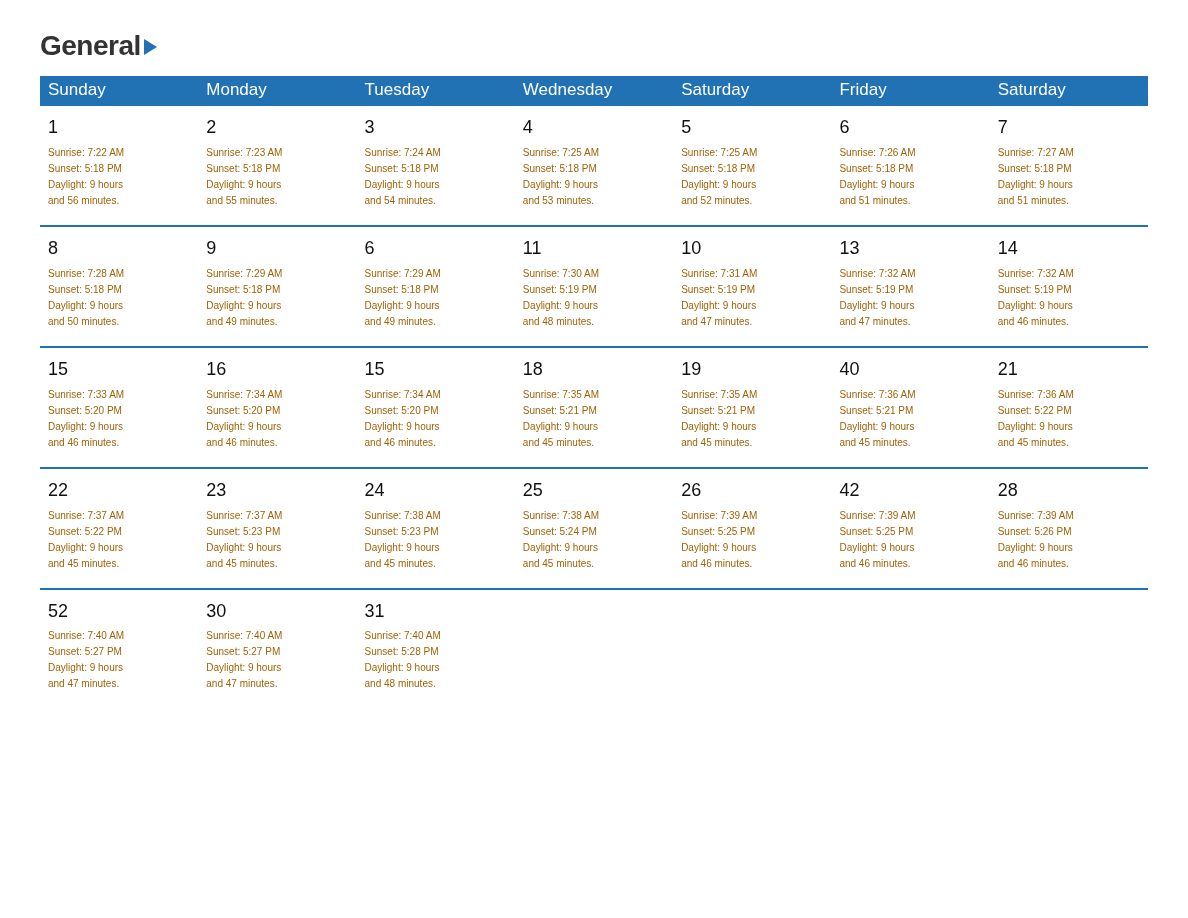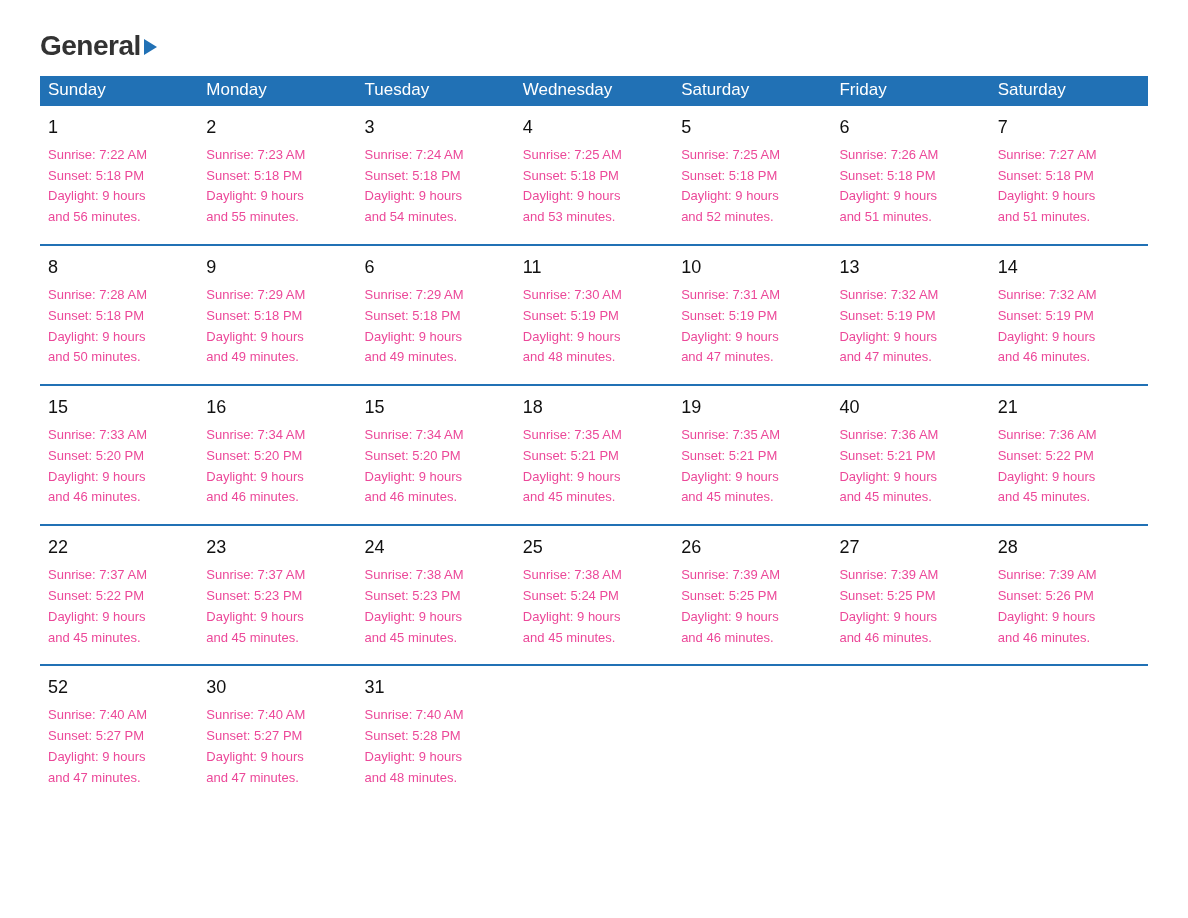--- a/index.html
+++ b/index.html
@@ -77,22 +77,22 @@
       border-right: none;
     }
     .day-num {
       font-size: 18px;
       font-weight: normal;
       display: block;
       margin-bottom: 3px;
       color: #111;
     }
     .day-info {
-      font-size: 13px;
-      color: #ec4899;
+      font-size: 10px;
+      color: #a16207;
       line-height: 1.6;
     }
   </style>
 </head>
 <body>
 
 <div class="header">
   <div class="logo">
     <div class="logo-general">General<span style="display:inline-block;width:0;height:0;border-top:8px solid transparent;border-bottom:8px solid transparent;border-left:13px solid #2171b5;margin-left:3px;vertical-align:middle;position:relative;top:-1px;"></span></div>
     <div class="logo-blue"></div>
@@ -221,21 +221,21 @@
         </td>
         <td>
           <span class="day-num">25</span>
           <div class="day-info">Sunrise: 7:38 AM<br>Sunset: 5:24 PM<br>Daylight: 9 hours<br>and 45 minutes.</div>
         </td>
         <td>
           <span class="day-num">26</span>
           <div class="day-info">Sunrise: 7:39 AM<br>Sunset: 5:25 PM<br>Daylight: 9 hours<br>and 46 minutes.</div>
         </td>
         <td>
-          <span class="day-num">27</span>
+          <span class="day-num">42</span>
           <div class="day-info">Sunrise: 7:39 AM<br>Sunset: 5:25 PM<br>Daylight: 9 hours<br>and 46 minutes.</div>
         </td>
         <td>
           <span class="day-num">28</span>
           <div class="day-info">Sunrise: 7:39 AM<br>Sunset: 5:26 PM<br>Daylight: 9 hours<br>and 46 minutes.</div>
         </td>
       </tr>
       <tr>
         <td>
           <span class="day-num">52</span>

